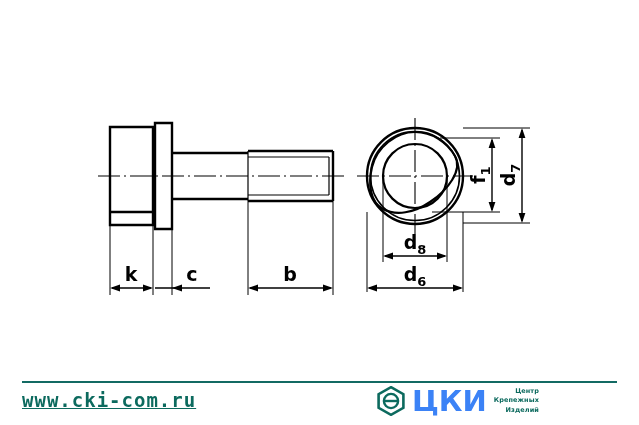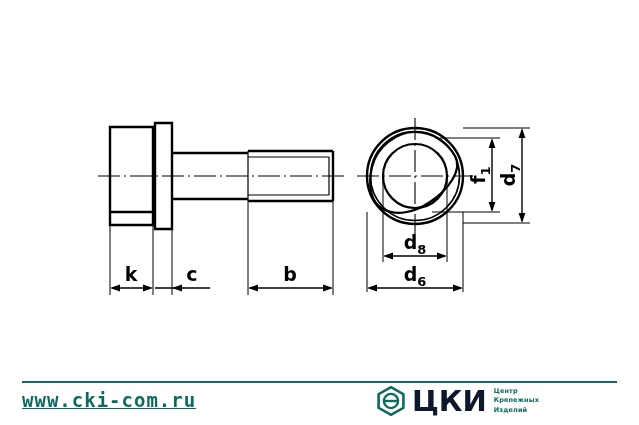--- a/index.html
+++ b/index.html
@@ -61,36 +61,37 @@
     align-items: center;
     gap: 7px;
   }
   #brand-mark {
     display: block;
   }
   #brand-name {
     font-family: "DejaVu Sans", "Liberation Sans", sans-serif;
     font-size: 29px;
     font-weight: bold;
-    color: #0f172a;
+    color: #3b82f6;
     letter-spacing: 0px;
     line-height: 1;
   }
   #brand-tagline {
     display: flex;
     flex-direction: column;
     justify-content: center;
     color: #0C6A5E;
     font-size: 6.5px;
     font-weight: bold;
     line-height: 1.45;
     letter-spacing: 0.1px;
   }
   .tag-line {
     white-space: nowrap;
+    text-align: right;
   }
   .dim-label {
     font-family: "DejaVu Sans", "Liberation Sans", sans-serif;
     font-weight: bold;
     fill: #000000;
   }
 </style>
 </head>
 <body>
 

